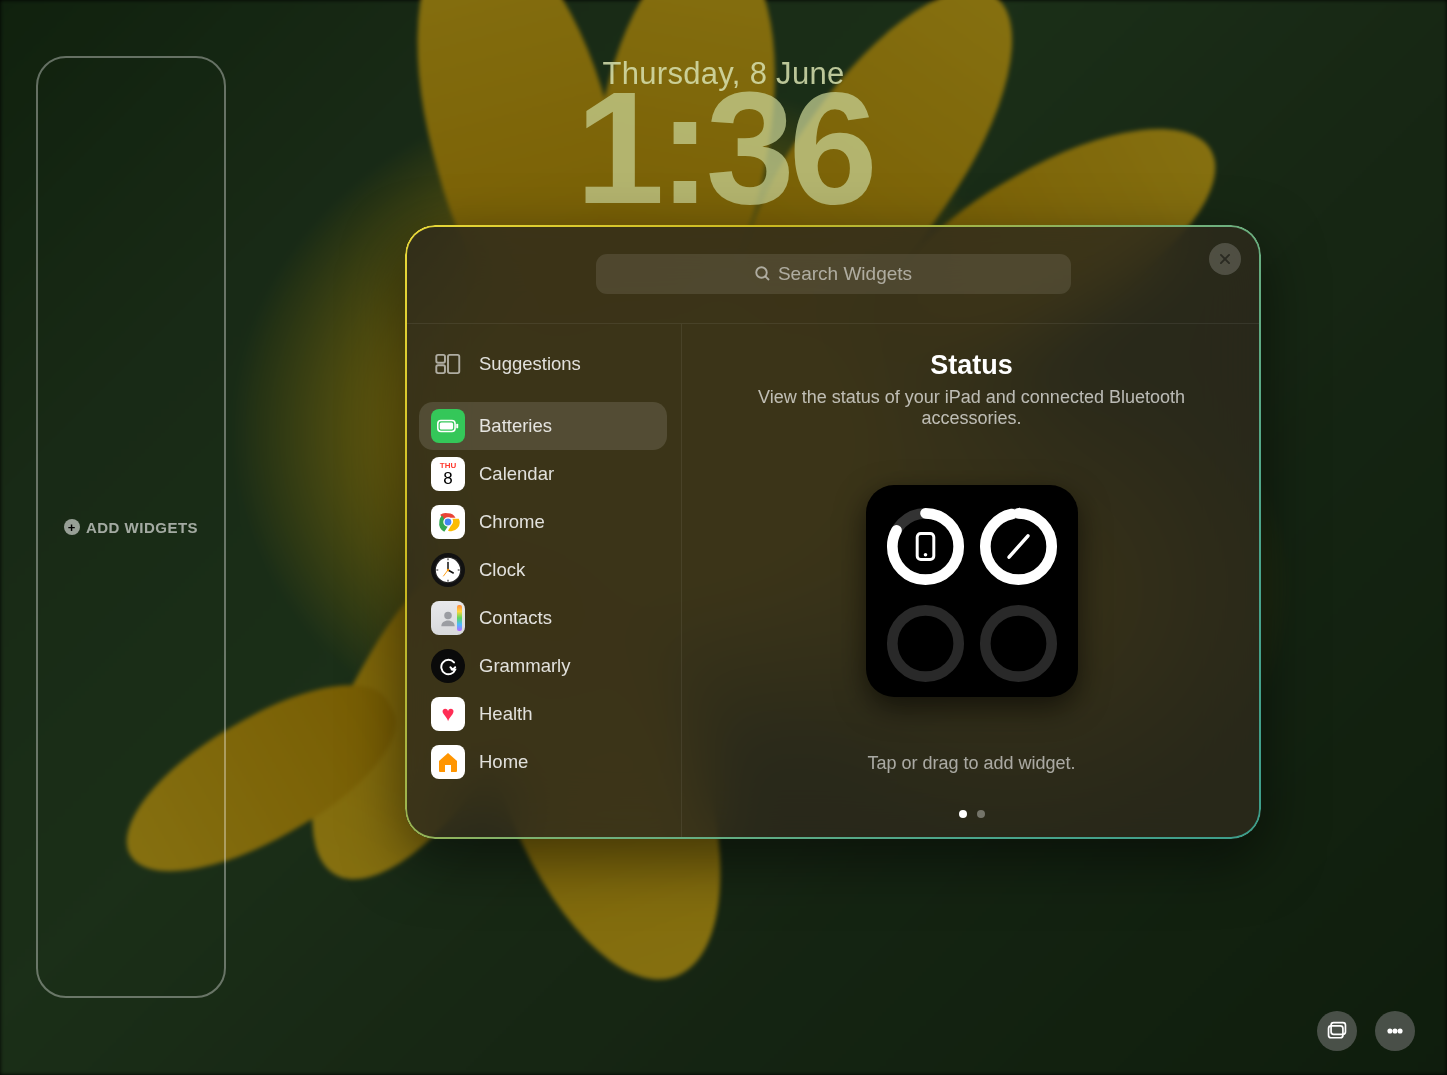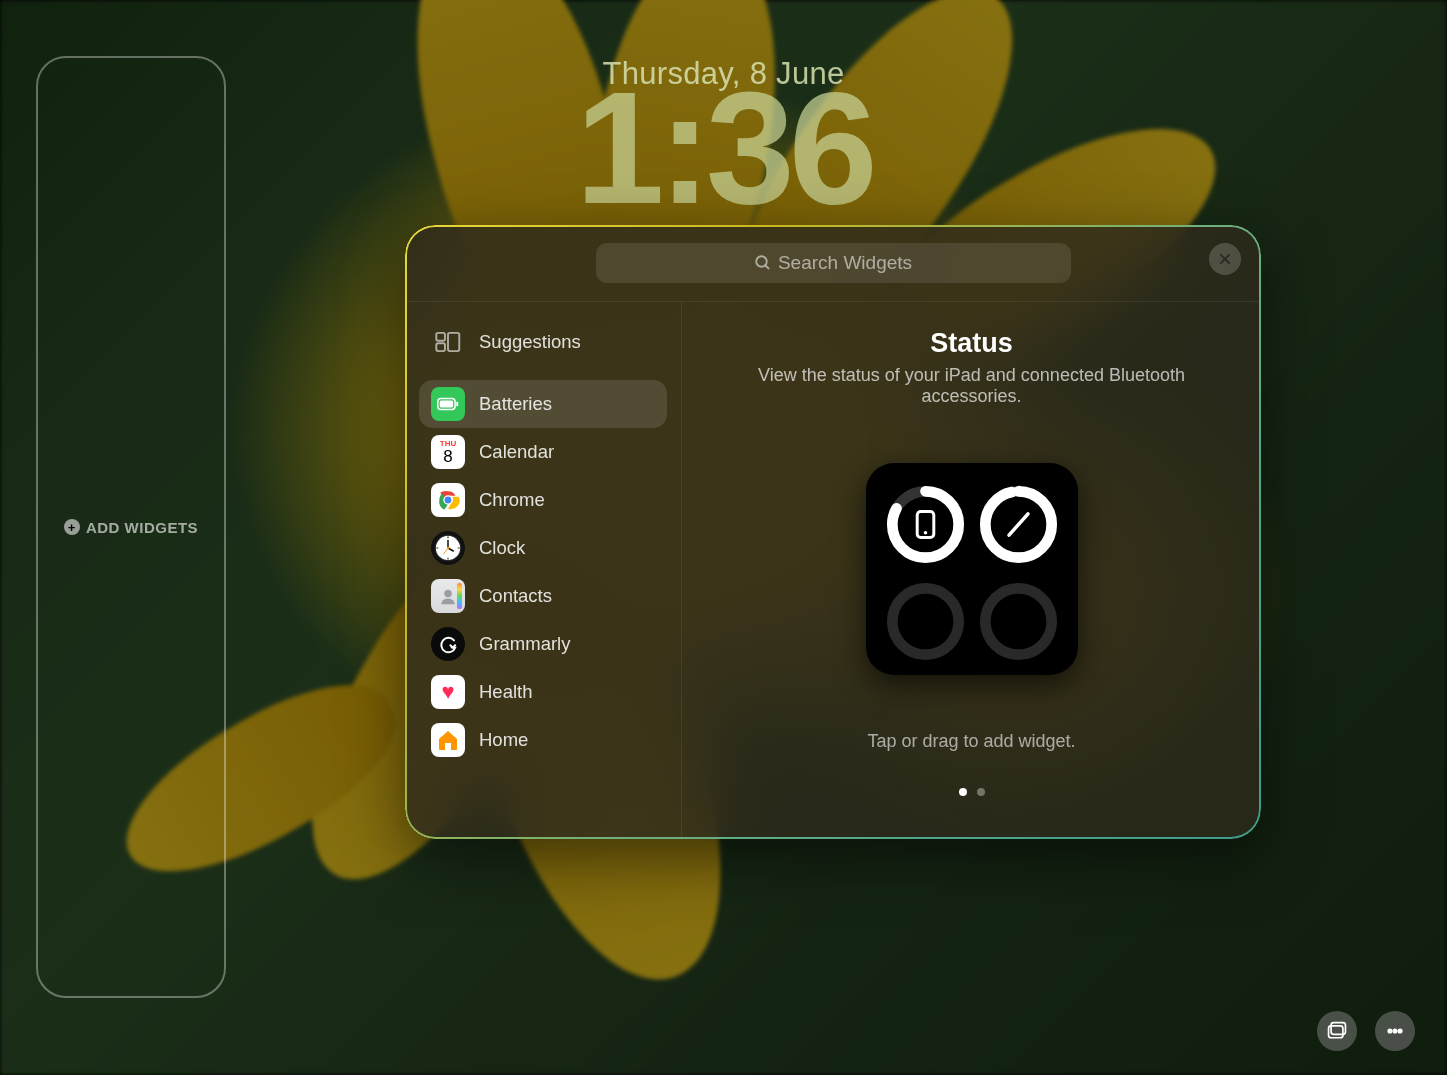--- a/index.html
+++ b/index.html
@@ -18,21 +18,21 @@
   .p7{width:120px;height:300px;left:200px;top:630px;transform:rotate(-120deg)}
   .dimmer{position:absolute;inset:0;background:rgba(0,0,0,0.45)}
   .date{position:absolute;left:50%;top:56px;transform:translateX(-50%);color:rgba(215,224,175,0.85);font-size:31px;font-weight:400;letter-spacing:.3px}
   .time{position:absolute;left:50%;top:56px;transform:translateX(-50%);color:rgba(200,210,150,0.72);font-size:160px;font-weight:700;letter-spacing:-6px}
   .widget-slot{position:absolute;left:36px;top:56px;width:186px;height:938px;border:2px solid rgba(255,255,255,0.35);border-radius:30px;display:flex;align-items:center;justify-content:center}
   .add-widgets{display:flex;align-items:center;gap:6px;color:rgba(255,255,255,0.6);font-size:15px;font-weight:600;letter-spacing:.5px}
   .add-widgets .plus{width:16px;height:16px;border-radius:50%;background:rgba(255,255,255,0.55);display:flex;align-items:center;justify-content:center;color:#000;font-size:13px;line-height:1}
   .panel{position:absolute;left:405px;top:225px;width:856px;height:614px;border-radius:30px;background:rgba(45,42,28,0.82);backdrop-filter:blur(30px);box-shadow:0 20px 60px rgba(0,0,0,0.5);overflow:hidden;display:flex;flex-direction:column}
   .panel::before{content:"";position:absolute;inset:0;border-radius:30px;padding:2px;background:linear-gradient(135deg,#e8d93a 0%,#c9b820 25%,#6fb07d 55%,#4aa58c 80%,#3d9d8a 100%);-webkit-mask:linear-gradient(#000 0 0) content-box,linear-gradient(#000 0 0);-webkit-mask-composite:xor;mask-composite:exclude;pointer-events:none}
   .panel-head{display:flex;align-items:center;padding:14px 18px 14px 18px;position:relative}
-  .search{flex:0 0 auto;margin:4px auto;width:475px;height:40px;border-radius:11px;background:rgba(255,255,255,0.10);display:flex;align-items:center;justify-content:center;gap:6px;color:rgba(255,255,255,0.55);font-size:19px}
+  .search{flex:0 0 auto;margin:15px auto;width:475px;height:40px;border-radius:11px;background:rgba(255,255,255,0.10);display:flex;align-items:center;justify-content:center;gap:6px;color:rgba(255,255,255,0.55);font-size:19px}
   .close{position:absolute;right:20px;top:18px;width:32px;height:32px;border-radius:50%;background:rgba(255,255,255,0.18);display:flex;align-items:center;justify-content:center;color:rgba(0,0,0,0.7)}
   .close svg{width:14px;height:14px;stroke:#2a2a22;stroke-width:3.2;stroke-linecap:round}
   .panel-body{flex:1;display:flex;min-height:0;border-top:1px solid rgba(255,255,255,0.07)}
   .sidebar{width:248px;border-right:1px solid rgba(255,255,255,0.07);padding:16px 14px;overflow:auto}
   .sbitem{display:flex;align-items:center;gap:14px;height:48px;border-radius:14px;padding:0 12px;color:rgba(255,255,255,0.85);font-size:18.5px;cursor:pointer}
   .sbitem.selected{background:rgba(255,255,255,0.12)}
   .sbitem.sugg{margin-bottom:14px}
   .sicon{width:34px;height:34px;border-radius:8px;display:flex;align-items:center;justify-content:center;font-size:17px;flex-shrink:0}
   .sicon.sugg{background:transparent;color:rgba(255,255,255,0.55)}
   .sicon.sugg svg{width:26px;height:22px;stroke:rgba(255,255,255,0.6);stroke-width:2.2;fill:none}

